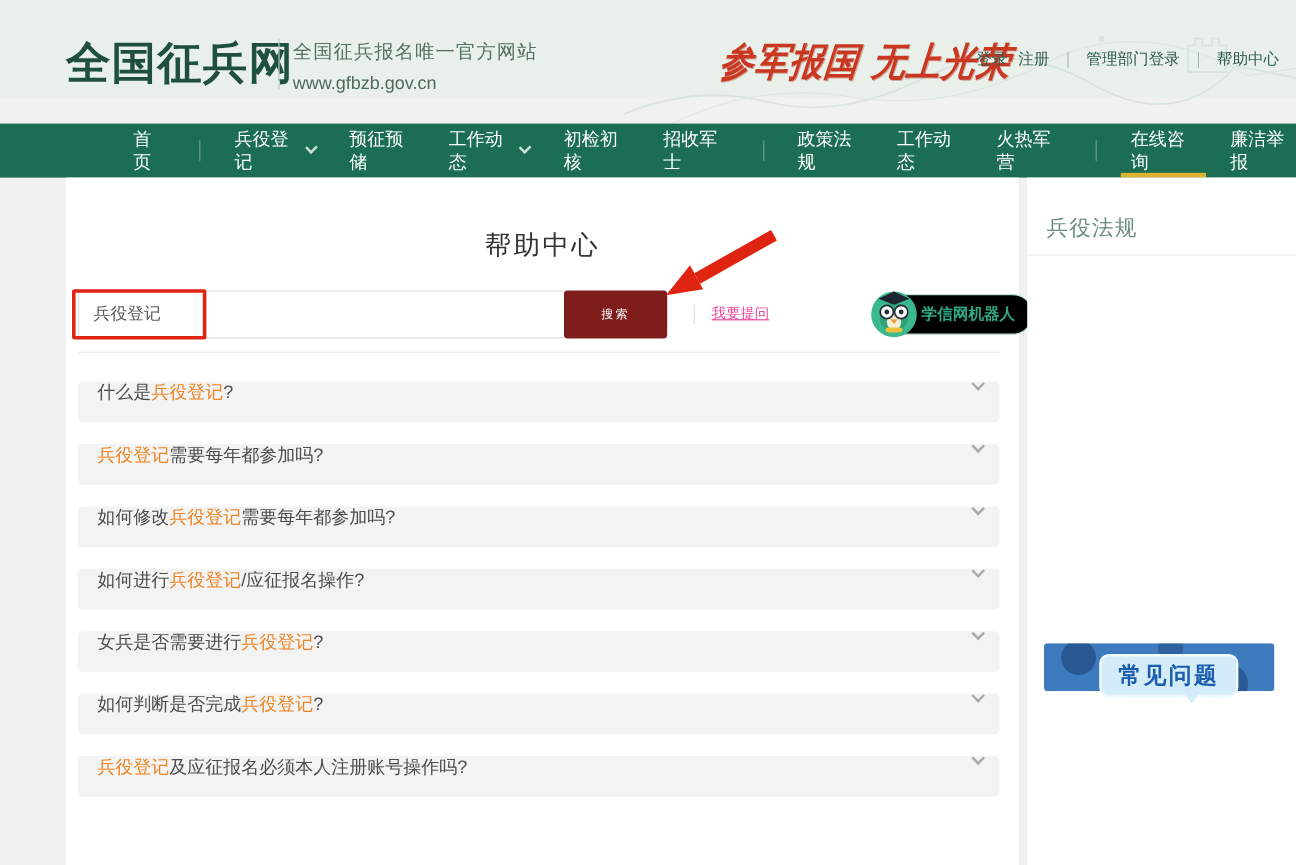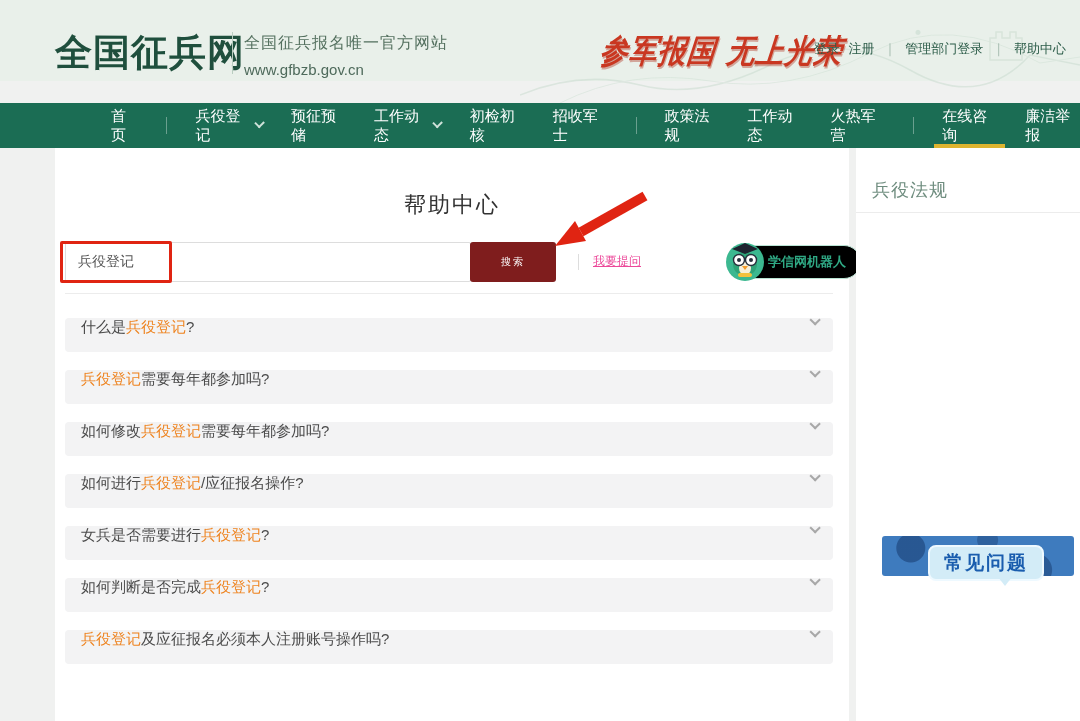--- a/index.html
+++ b/index.html
@@ -75,21 +75,21 @@
   
   .side-title { position:absolute; left:16px; top:30px; font-size:18px; color:#6f8d7f; letter-spacing:1px; }
   .side-div { position:absolute; left:0; top:64px; width:224px; height:1px; background:#ececec; }
   .side-links { position:absolute; left:16px; top:79px; width:196px; }
   .side-link { font-size:14px; color:#3a3a3a; line-height:21px; margin-bottom:10px; cursor:pointer; }
   .side-banner { position:absolute; left:14px; top:388px; width:192px; height:40px; border-radius:3px;
     background:#3e7bbe;
     background-image:radial-gradient(circle at 15% 30%, rgba(22,58,110,.55) 0 14px, transparent 15px),
                      radial-gradient(circle at 80% 85%, rgba(22,58,110,.5) 0 16px, transparent 17px),
                      radial-gradient(circle at 55% 10%, rgba(22,58,110,.4) 0 10px, transparent 11px);
-    cursor:pointer;margin-left:12px; }
+    cursor:pointer; }
   .banner-pill { position:absolute; left:46px; top:9px; padding:3px 14px; background:#d3ecf7;
     border:2px solid #eef9ff; border-radius:8px; font-size:19px; font-weight:bold;
     color:#1a5dae; letter-spacing:2px; white-space:nowrap; }
   .banner-tail { position:absolute; left:116px; top:41px; width:0; height:0;
     border-left:7px solid transparent; border-right:7px solid transparent;
     border-top:9px solid #d3ecf7; }
 </style>
 </head>
 <body>
 

